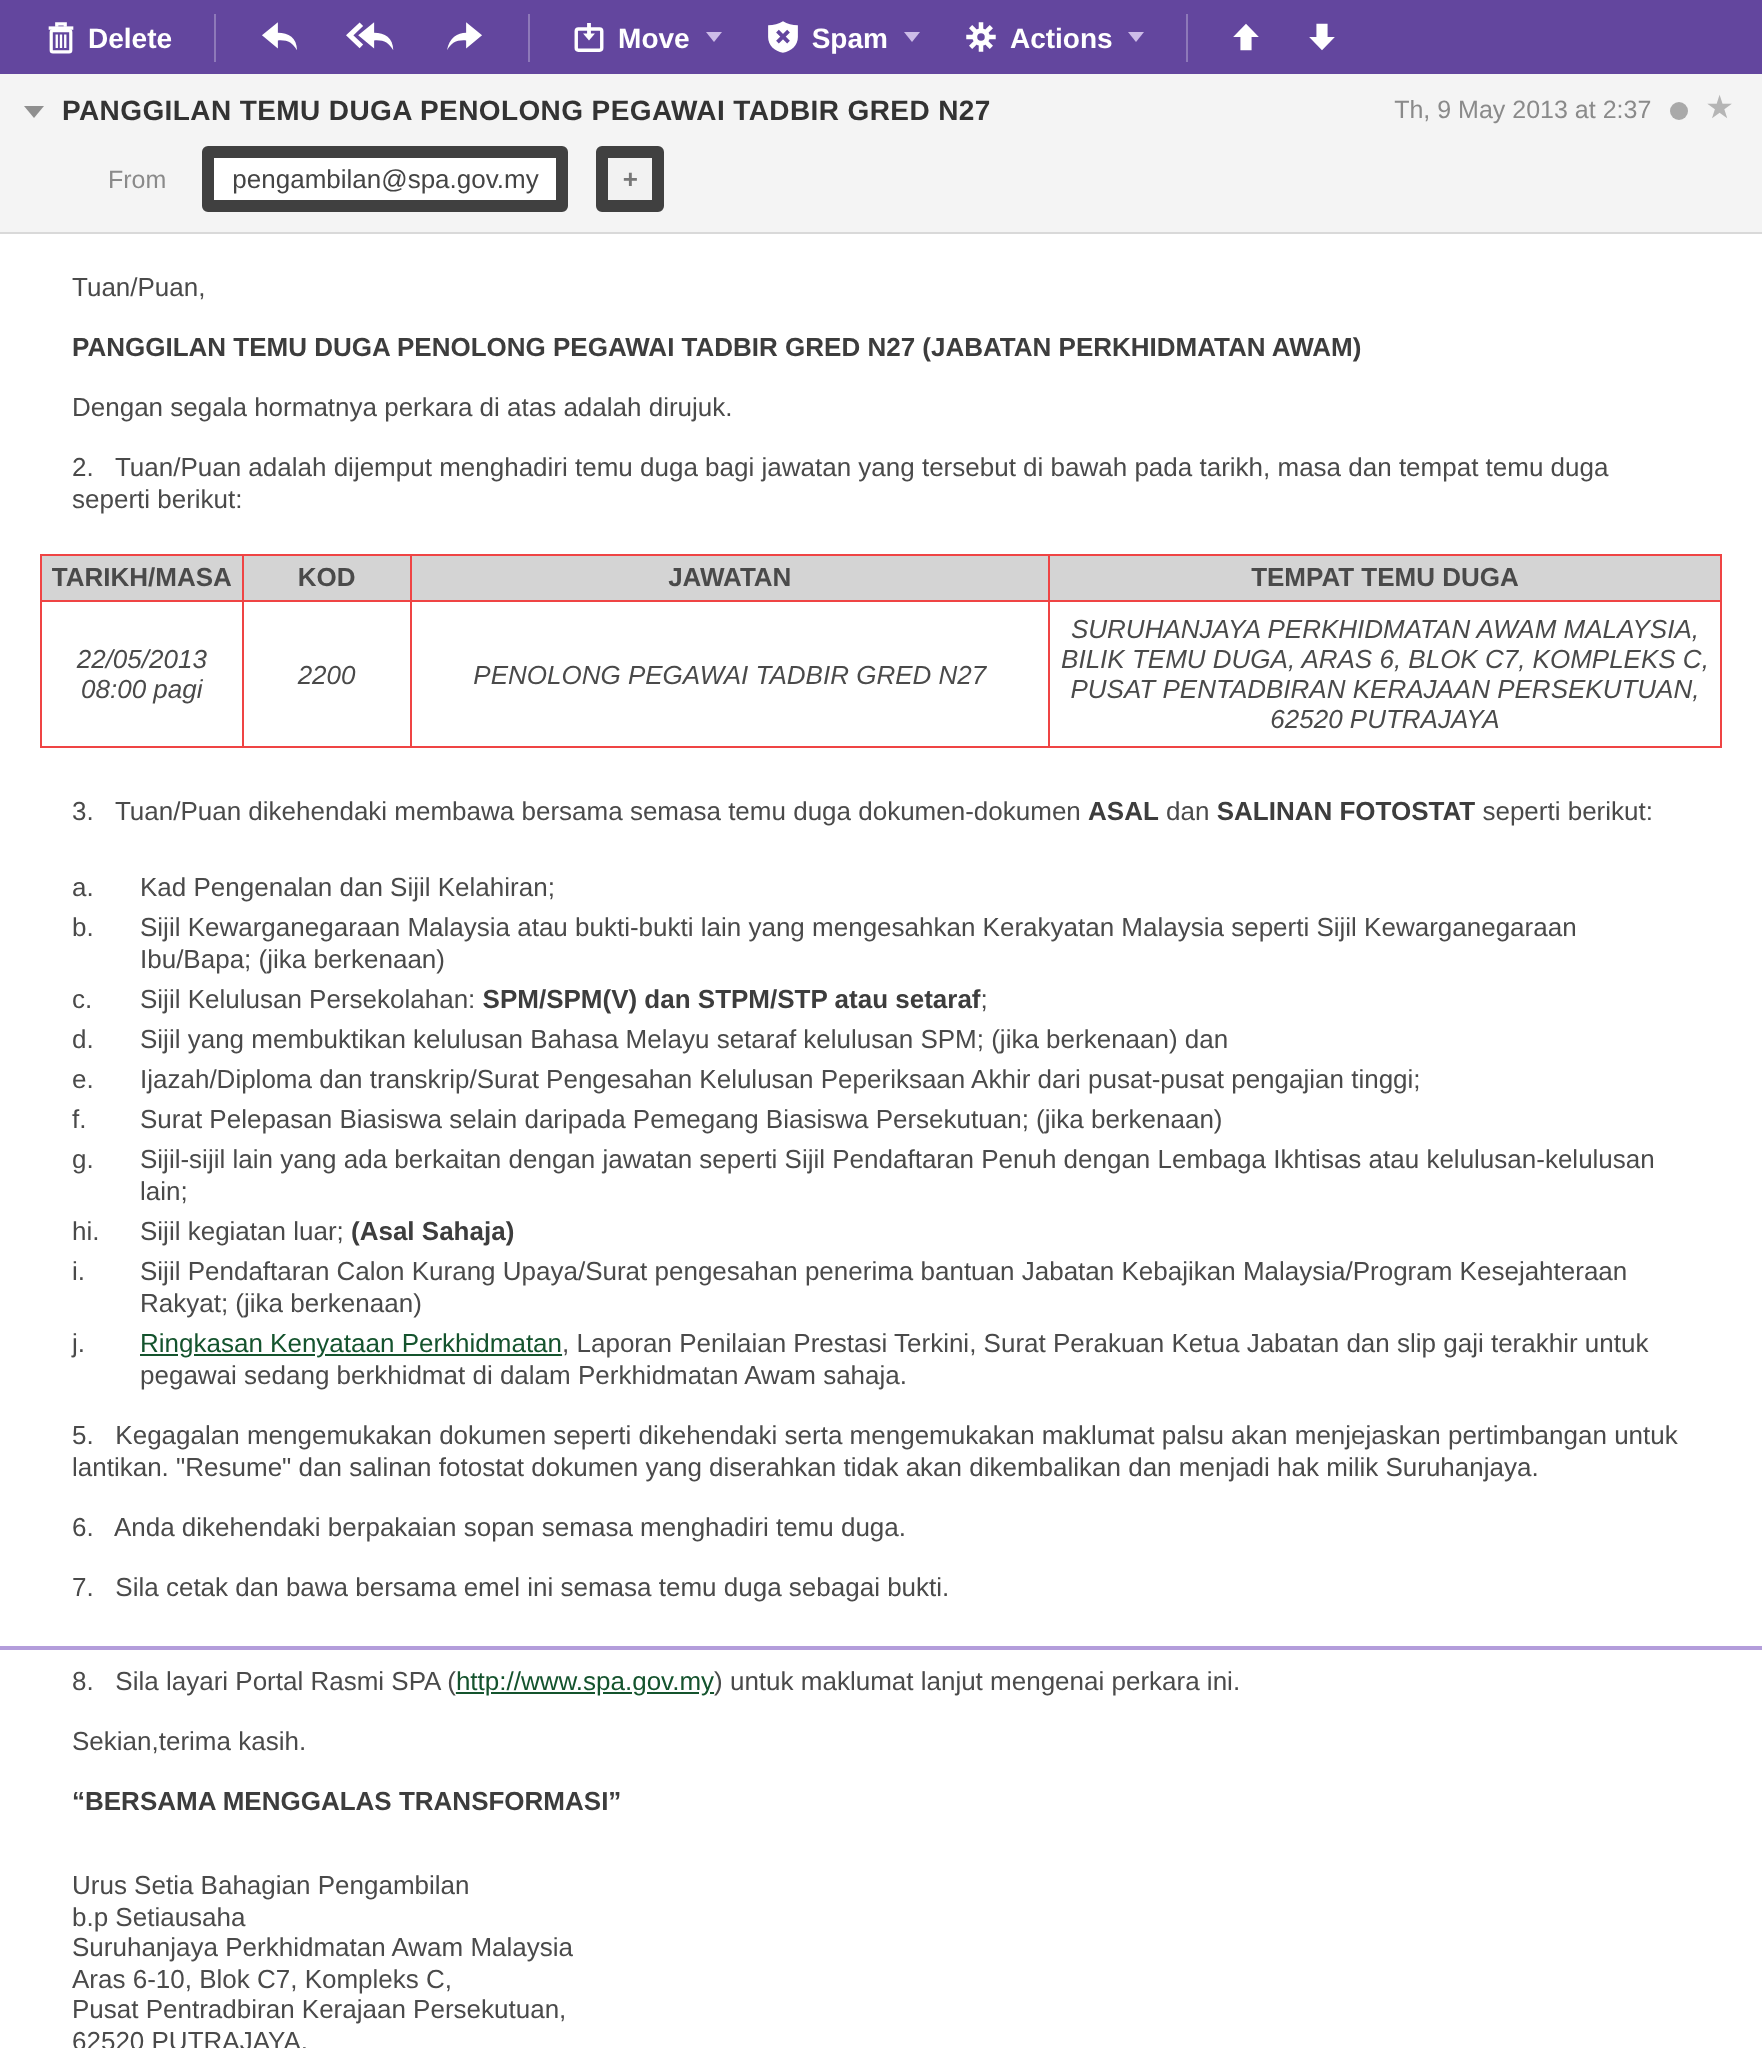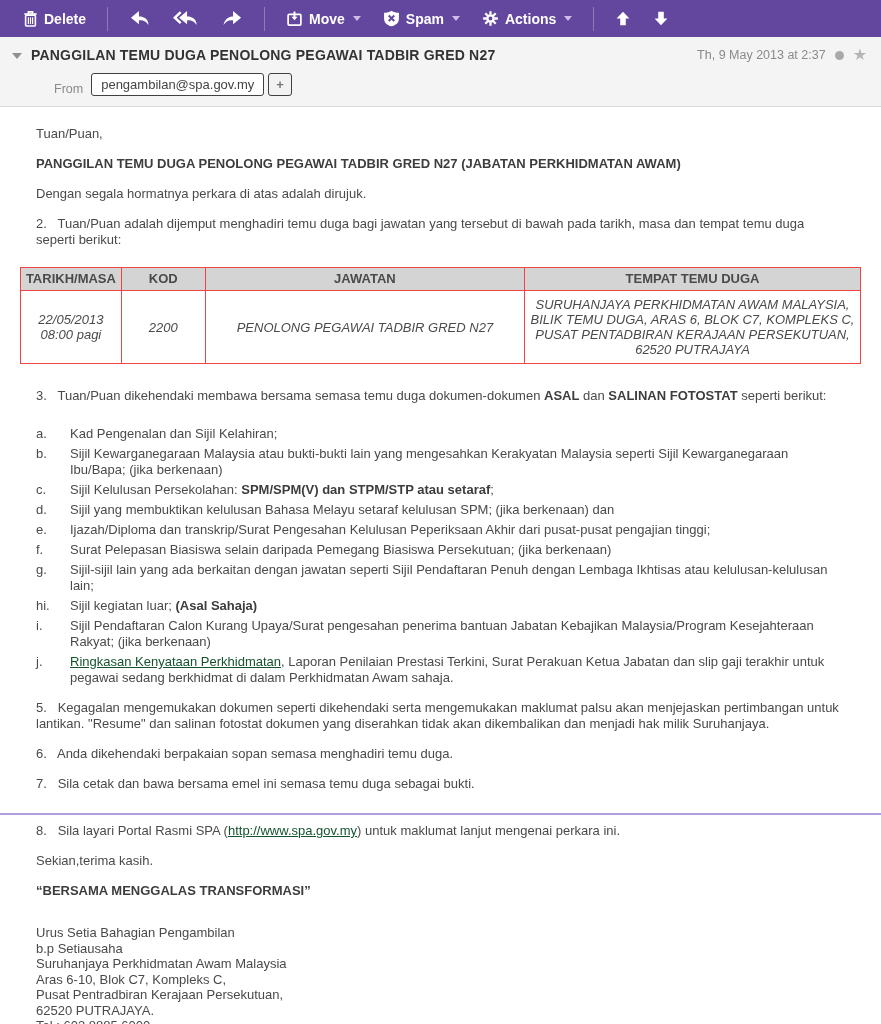--- a/index.html
+++ b/index.html
@@ -18,23 +18,23 @@
 
   
   .msg-header { background:#f4f4f4; border-bottom:1px solid #d9d9d9; padding:10px 14px 10px 10px; }
   .subject-row { display:flex; align-items:center;justify-content:space-between; }
   .collapse-tri { width:0; height:0; border-left:5px solid transparent; border-right:5px solid transparent;
                   border-top:6px solid #8f8f8f; margin:2px 9px 0 2px; cursor:pointer; flex:none; }
   .subject { font-size:14px; font-weight:bold; color:#333; letter-spacing:.2px; flex:1 1 auto; }
   .hdr-right { display:flex; align-items:center; gap:9px; flex:none; color:#8a8a8a; font-size:12.5px; }
   .status-dot { width:9px; height:9px; border-radius:50%; background:#a9a9a9; display:inline-block; }
   .star { color:#b5b5b5; font-size:16px; line-height:1; cursor:pointer; }
-  .from-row { display:flex; align-items:flex-end; margin:10px 0 0 44px; gap:4px; }
+  .from-row { display:flex; align-items:center; margin:10px 0 0 44px; gap:14px; }
   .from-label { color:#8a8a8a; font-size:12.5px; margin-right:4px; }
-  .chip { background:#fff; border:1px solid #404040; border-radius:3px; padding:3px 9px;
+  .chip { background:#fff; border:6px solid #404040; border-radius:3px; padding:3px 9px;
           font-size:13px; color:#444; cursor:pointer; }
   .chip.add { background:#f2f2f2; color:#777; padding:3px 7px; font-weight:bold; }
 
   
   .content { padding:5px 36px 0 36px; font-size:13px; color:#4a4a4a; line-height:16px; }
   .content p { margin:14px 0; }
   .b { font-weight:bold; color:#3d3d3d; }
   a.link { color:#14532d; text-decoration:underline; cursor:pointer; }
 
   

